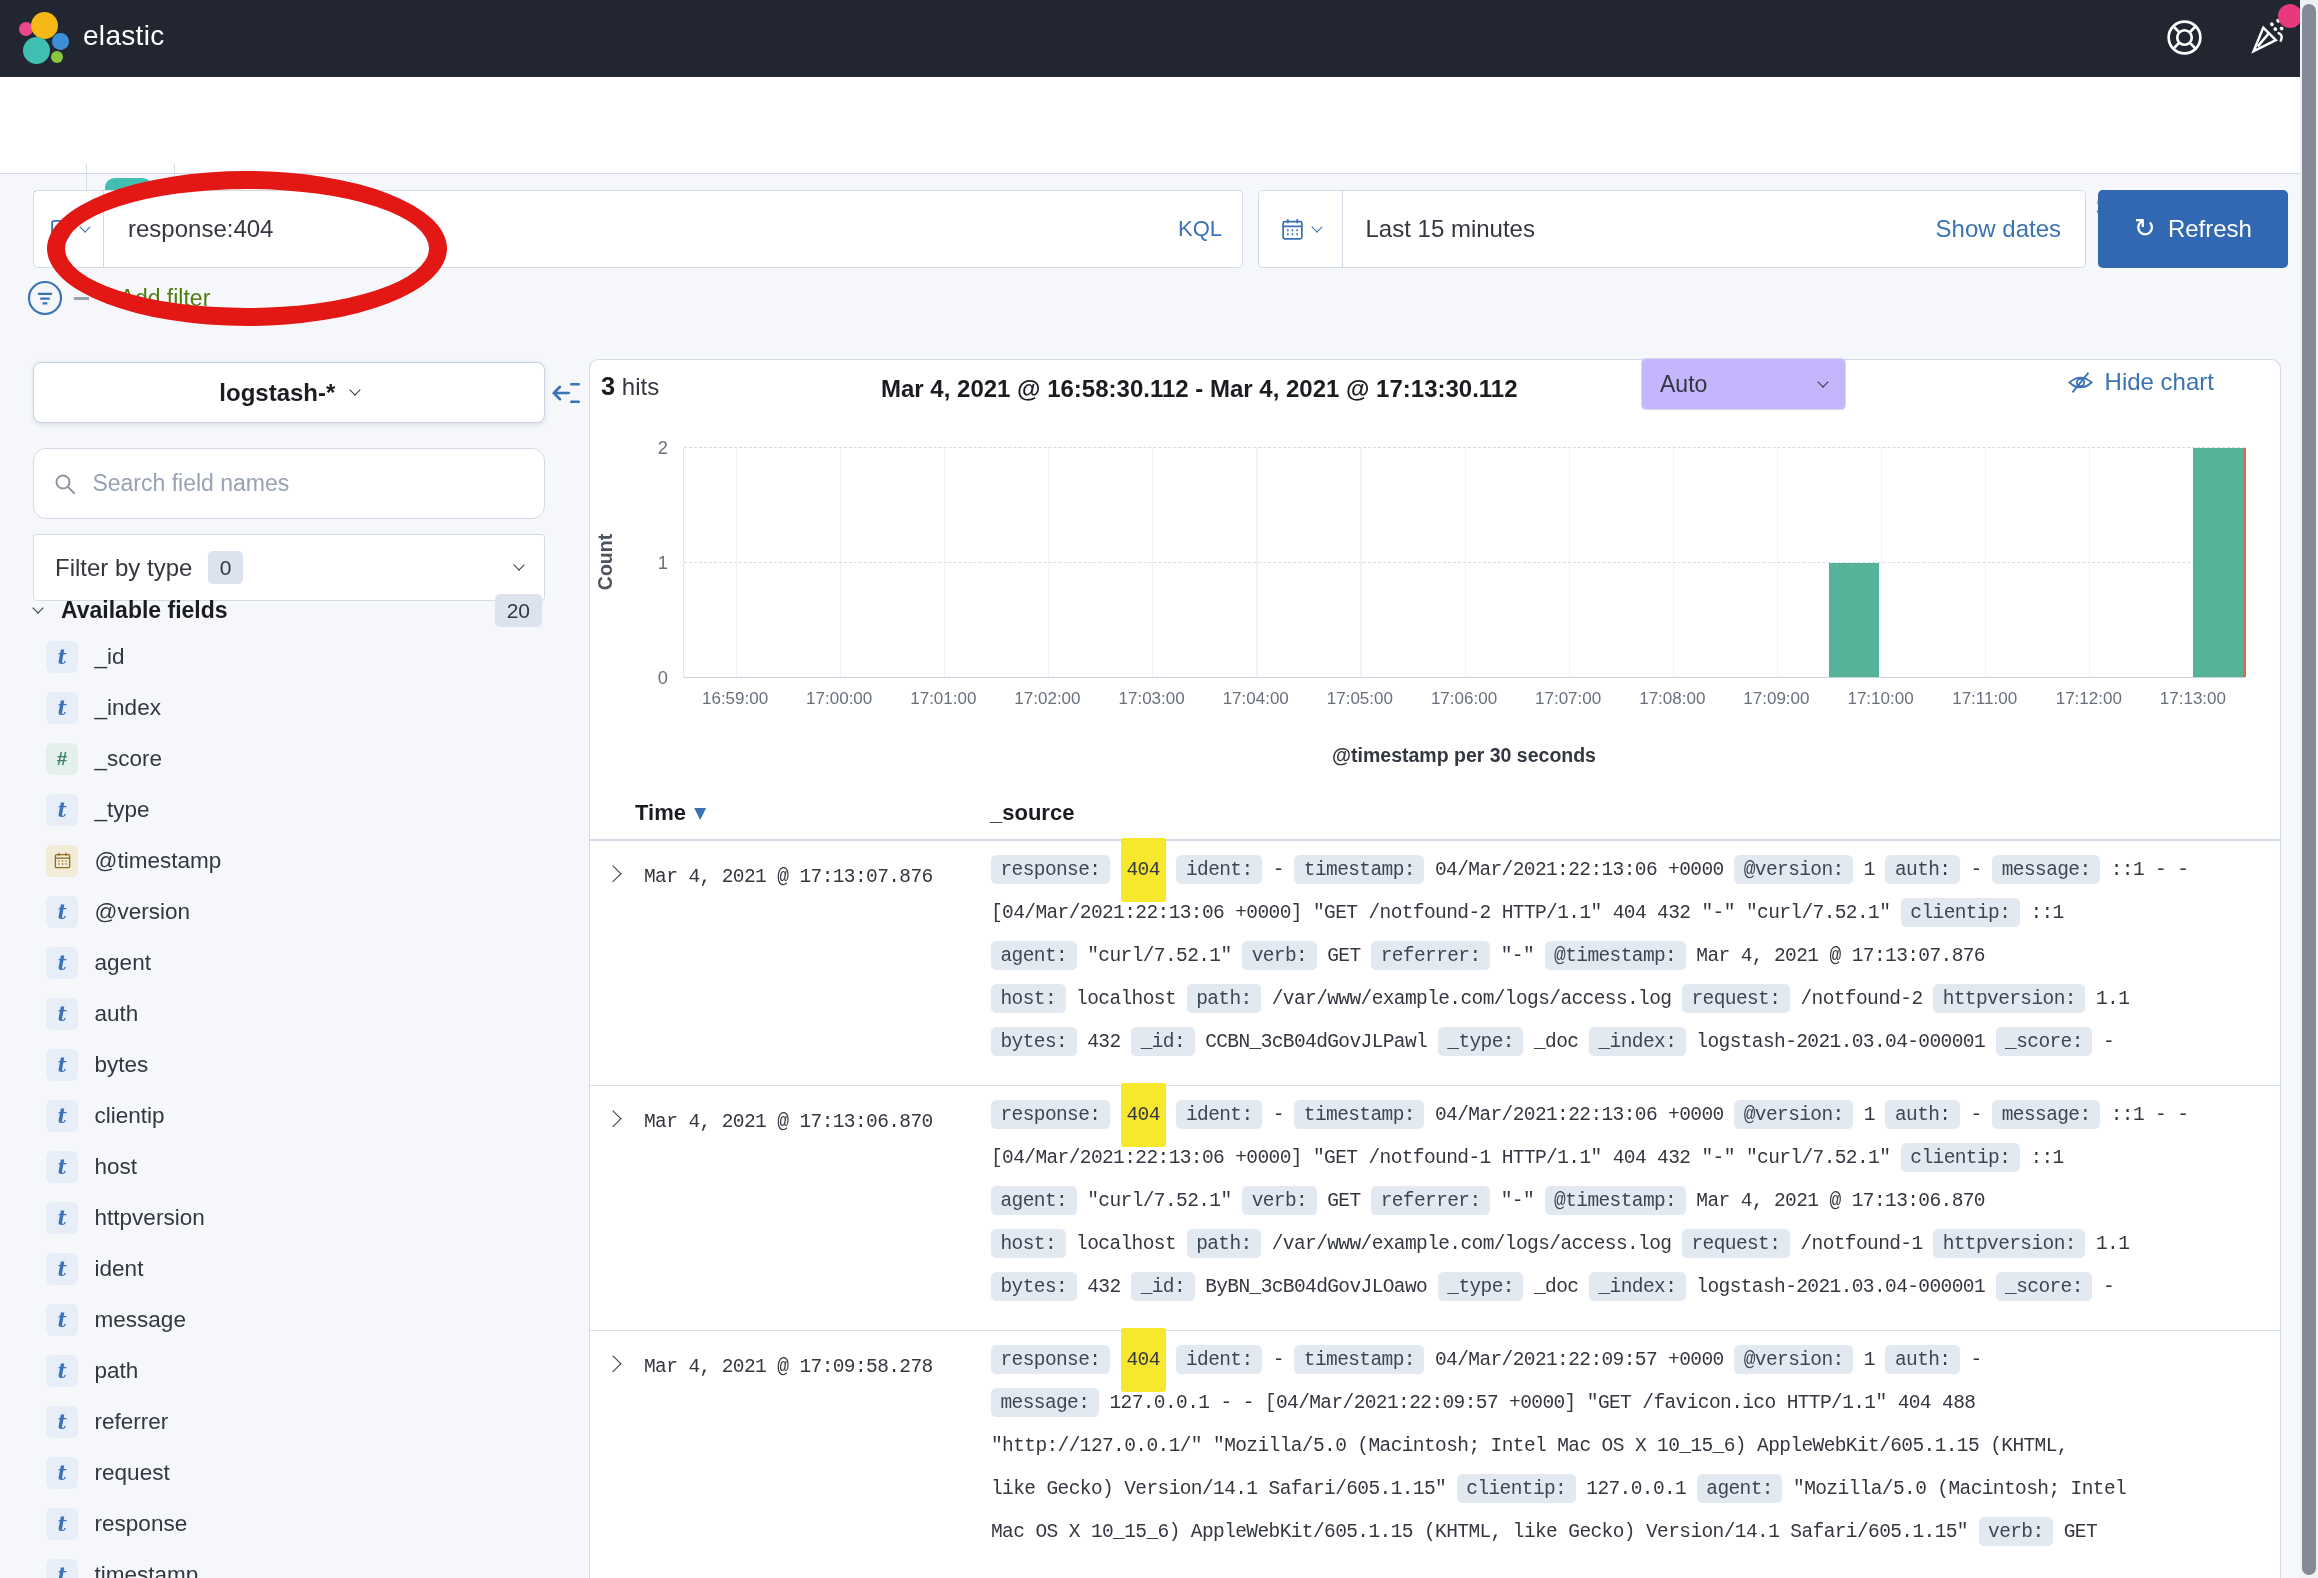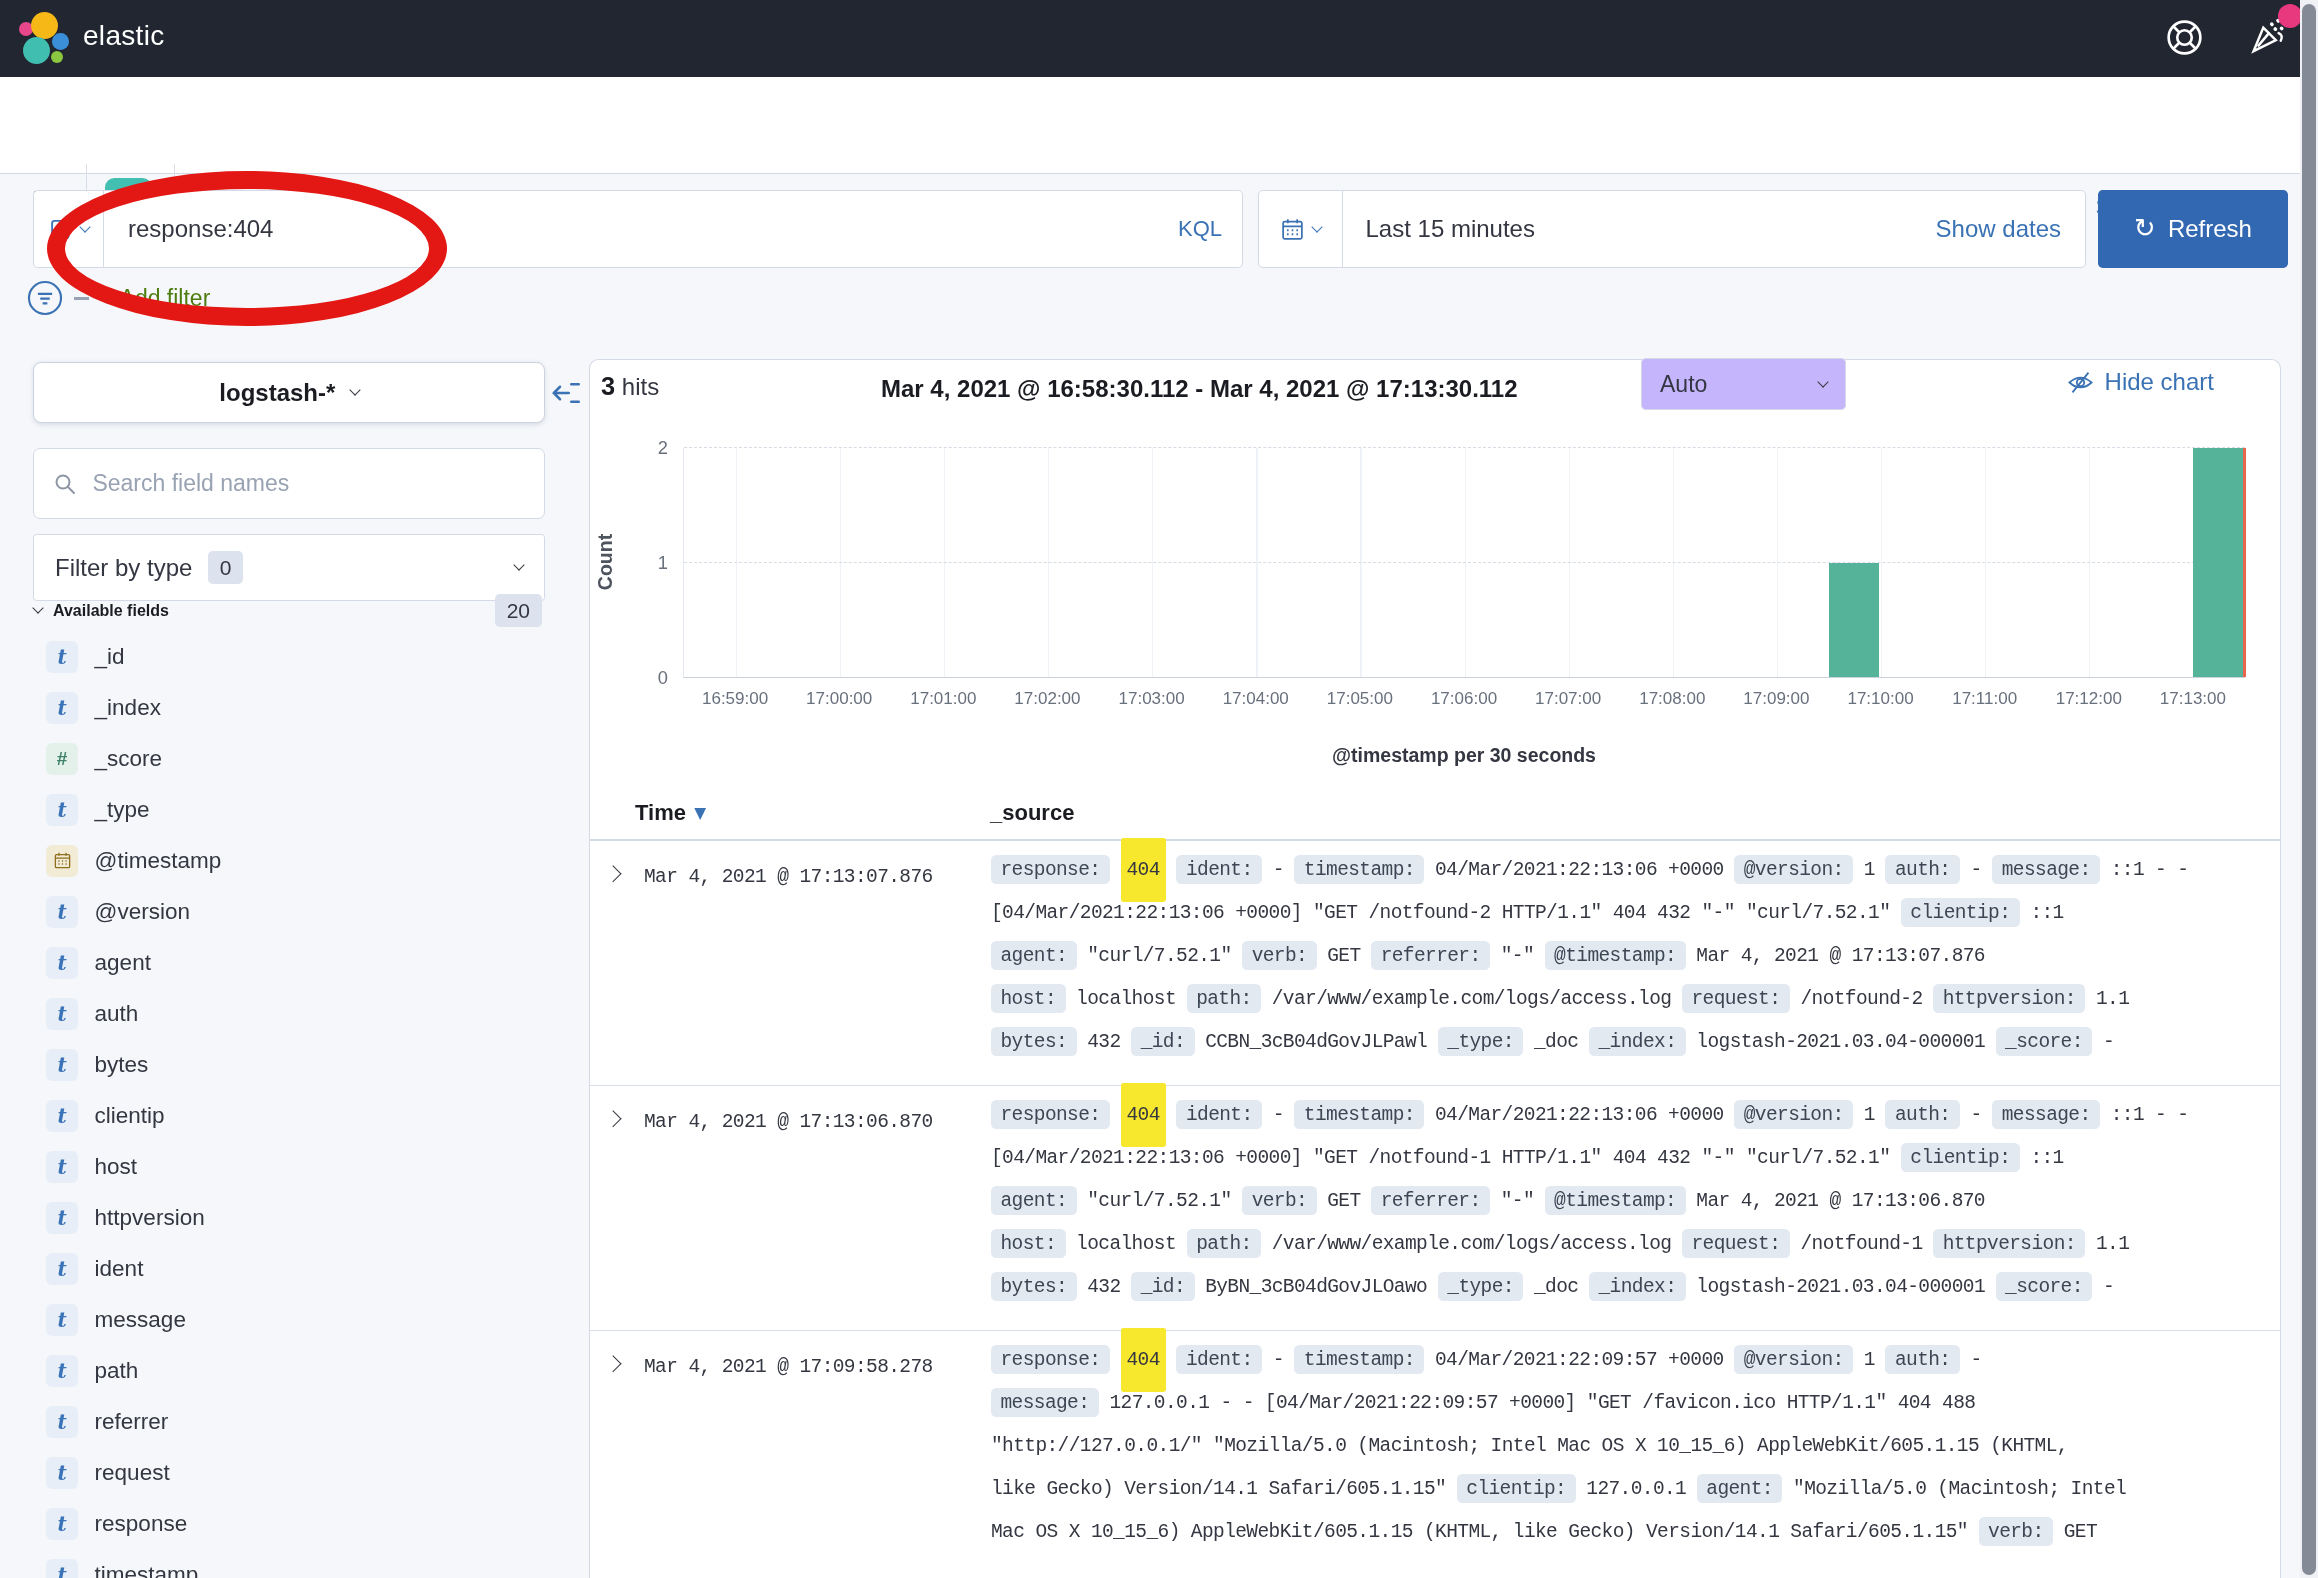--- a/index.html
+++ b/index.html
@@ -54,28 +54,28 @@
   #filter-dash{position:absolute;left:74px;top:297px;width:15.4px;height:3px;background:#98A2B3}
   #add-filter{position:absolute;left:101px;top:285px;font-size:23px;color:#4d7c0f;cursor:pointer}
 
   
   #annotation{position:absolute;left:47px;top:171px;width:400px;height:155px;border:18px solid #E31713;border-radius:50%;z-index:40;pointer-events:none}
 
   
   #index-btn{position:absolute;left:33px;top:362px;width:512px;height:61px;background:#fff;border:1.2px solid #C9D2DE;border-radius:8.3px;box-shadow:0 1.8px 4.1px rgba(152,162,179,.3);display:flex;align-items:center;justify-content:center;gap:15.4px;cursor:pointer}
   #index-btn span{font-size:24px;font-weight:700;color:#1A1C21}
   #collapse-btn{position:absolute;left:550px;top:378px;width:30px;height:30px;cursor:pointer}
-  #field-search{position:absolute;left:33px;top:448px;width:512px;height:71px;background:#fff;border:1.2px solid #D3DAE6;border-radius:7px;display:flex;align-items:center;gap:15.4px;padding-left:19px;font-size:23px;color:#98A2B3}
+  #field-search{position:absolute;left:33px;top:448px;width:512px;height:71px;background:#fff;border:1.2px solid #D3DAE6;border-radius:13px;display:flex;align-items:center;gap:15.4px;padding-left:19px;font-size:23px;color:#98A2B3}
   #type-filter{position:absolute;left:33px;top:534px;width:512px;height:67px;background:#fff;border:1.2px solid #D3DAE6;border-radius:3.5px;display:flex;align-items:center;padding:0 21px;cursor:pointer}
   #type-filter .lbl{font-size:24px;color:#343741}
   .count-badge{background:#DDE3EE;border-radius:4.7px;padding:4.1px 12px;font-size:21px;color:#343741;font-weight:500}
   #type-filter .count-badge{margin-left:15.4px}
   #type-filter .chev{margin-left:auto}
   #avail-row{position:absolute;left:34px;top:592px;width:508px;height:37px;display:flex;align-items:center;cursor:pointer}
-  #avail-row .lbl{margin-left:11px;font-size:16px;font-weight:700;color:#1A1C21}
+  #avail-row .lbl{margin-left:19px;font-size:23px;font-weight:700;color:#1A1C21}
   #avail-row .count-badge{margin-left:auto}
   #field-list{position:absolute;left:33px;top:631px;width:520px}
   .field-item{height:51px;display:flex;align-items:center;gap:16.6px;padding-left:13px;cursor:pointer}
   .ft{width:32px;height:32px;border-radius:6px;display:flex;align-items:center;justify-content:center;flex:none}
   .ft-s{background:#E7EEF7;color:#3B73B8;font-family:"DejaVu Serif",serif;font-style:italic;font-weight:700;font-size:20px}
   .ft-n{background:#E4F1EB;color:#3E8168;font-weight:700;font-size:19px}
   .ft-d{background:#F2EBD5}
   .flabel{font-size:22.5px;color:#343741}
 
   

